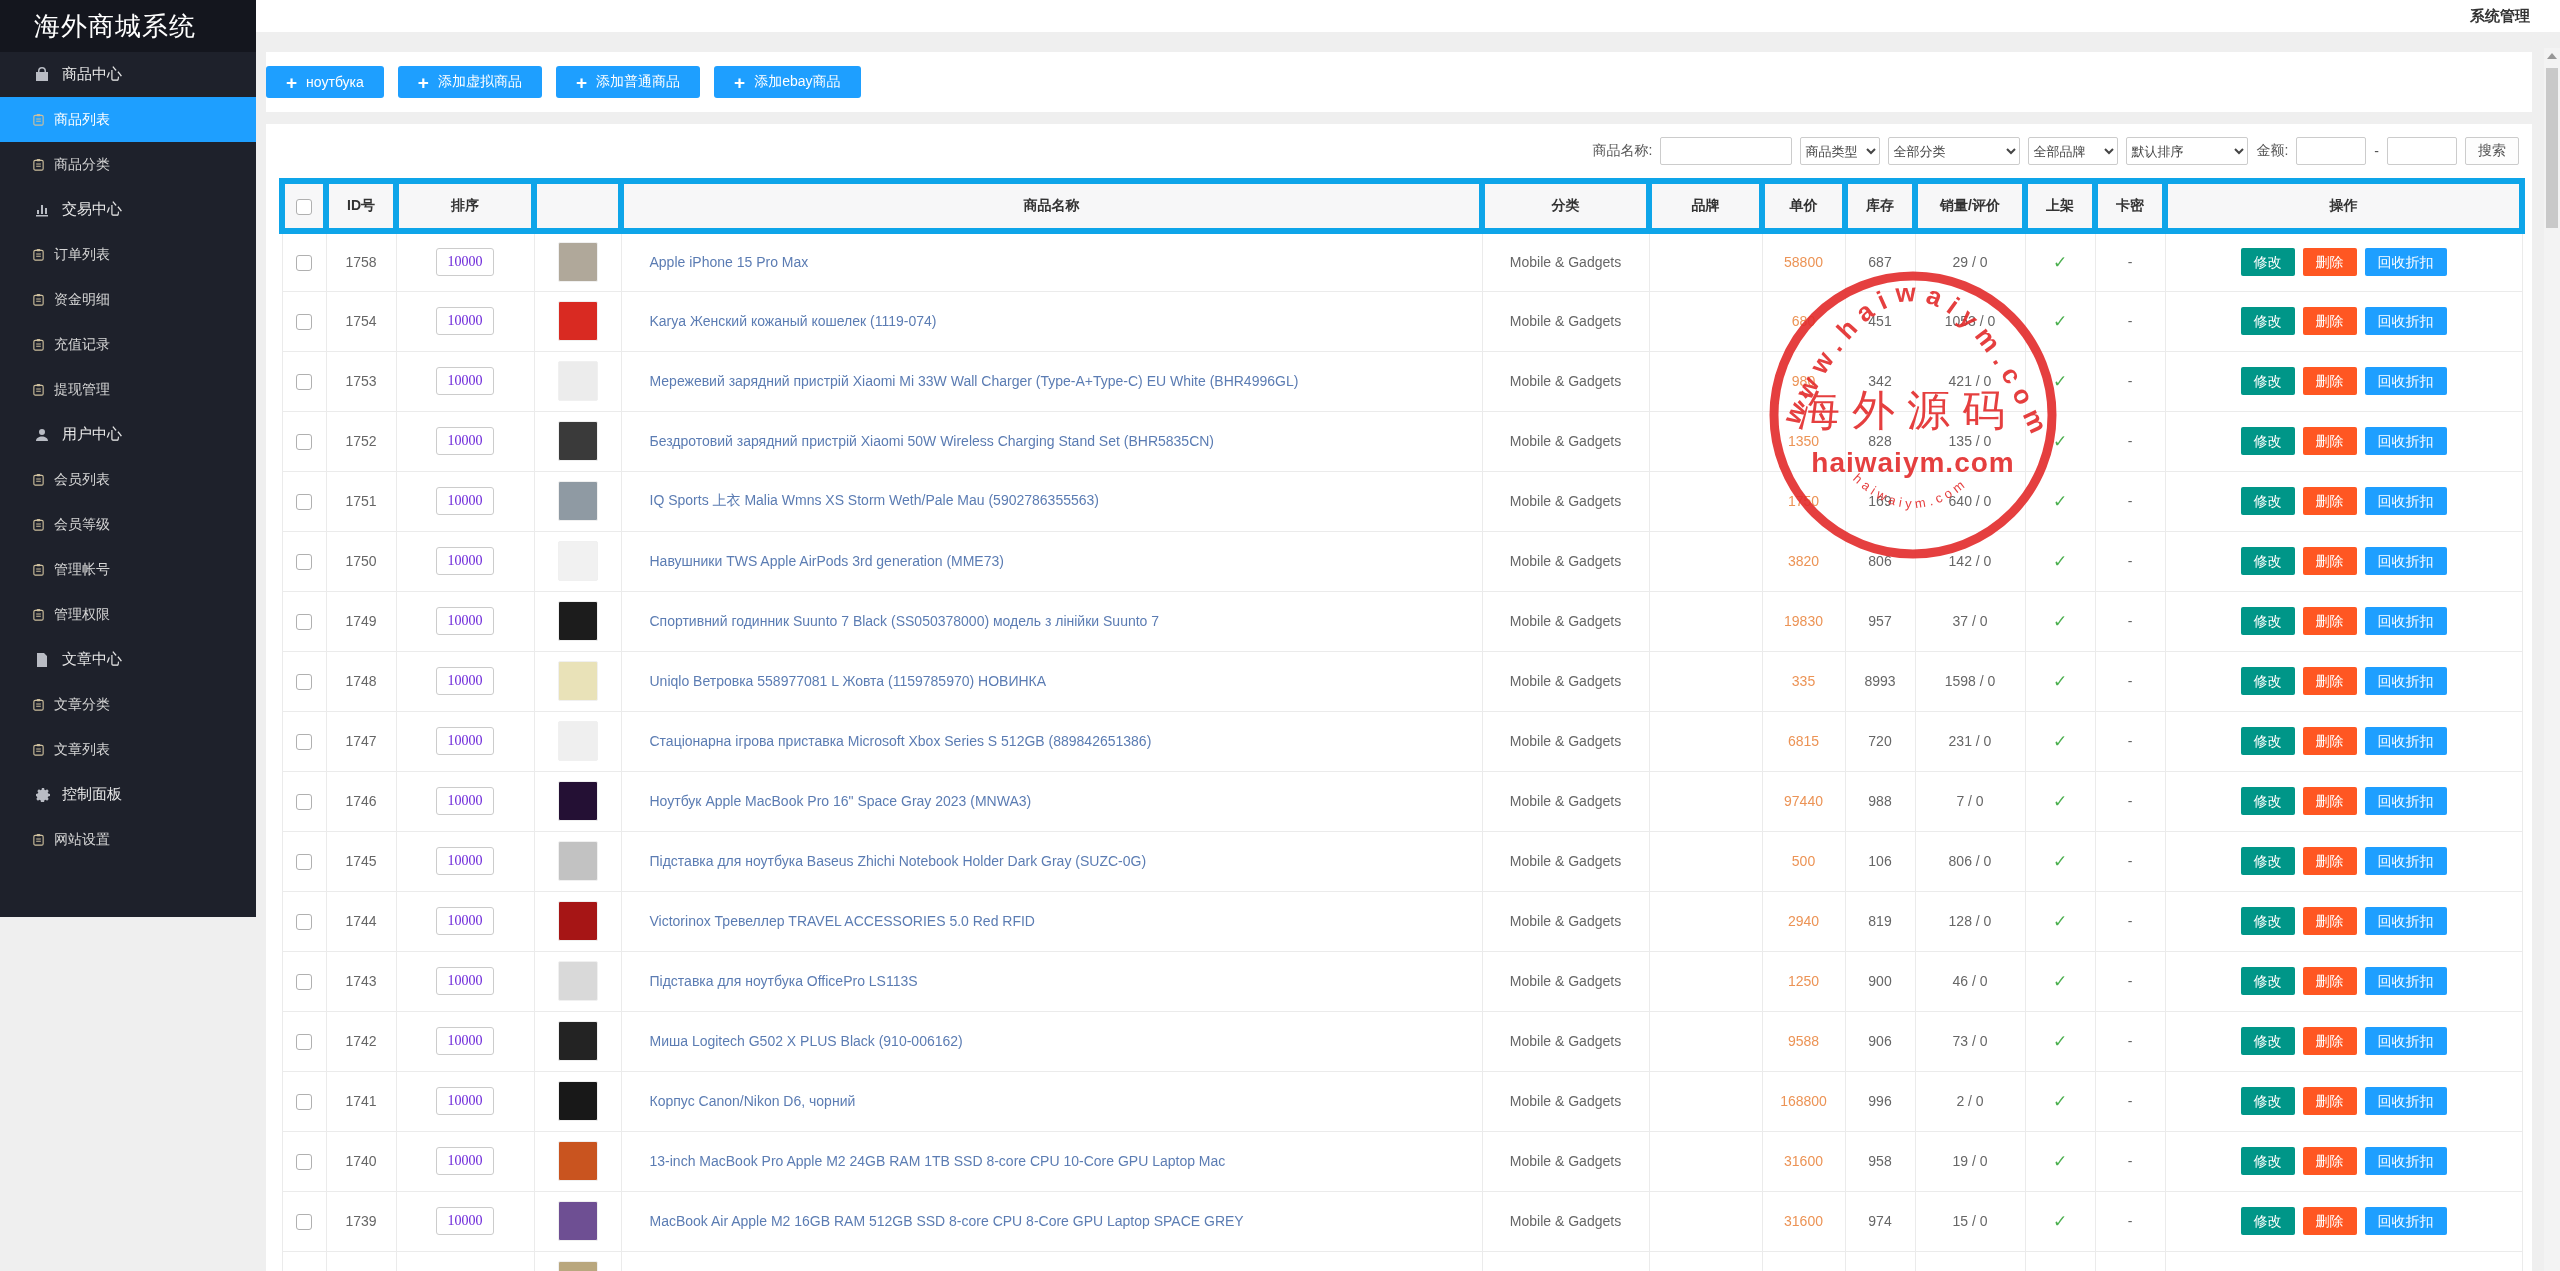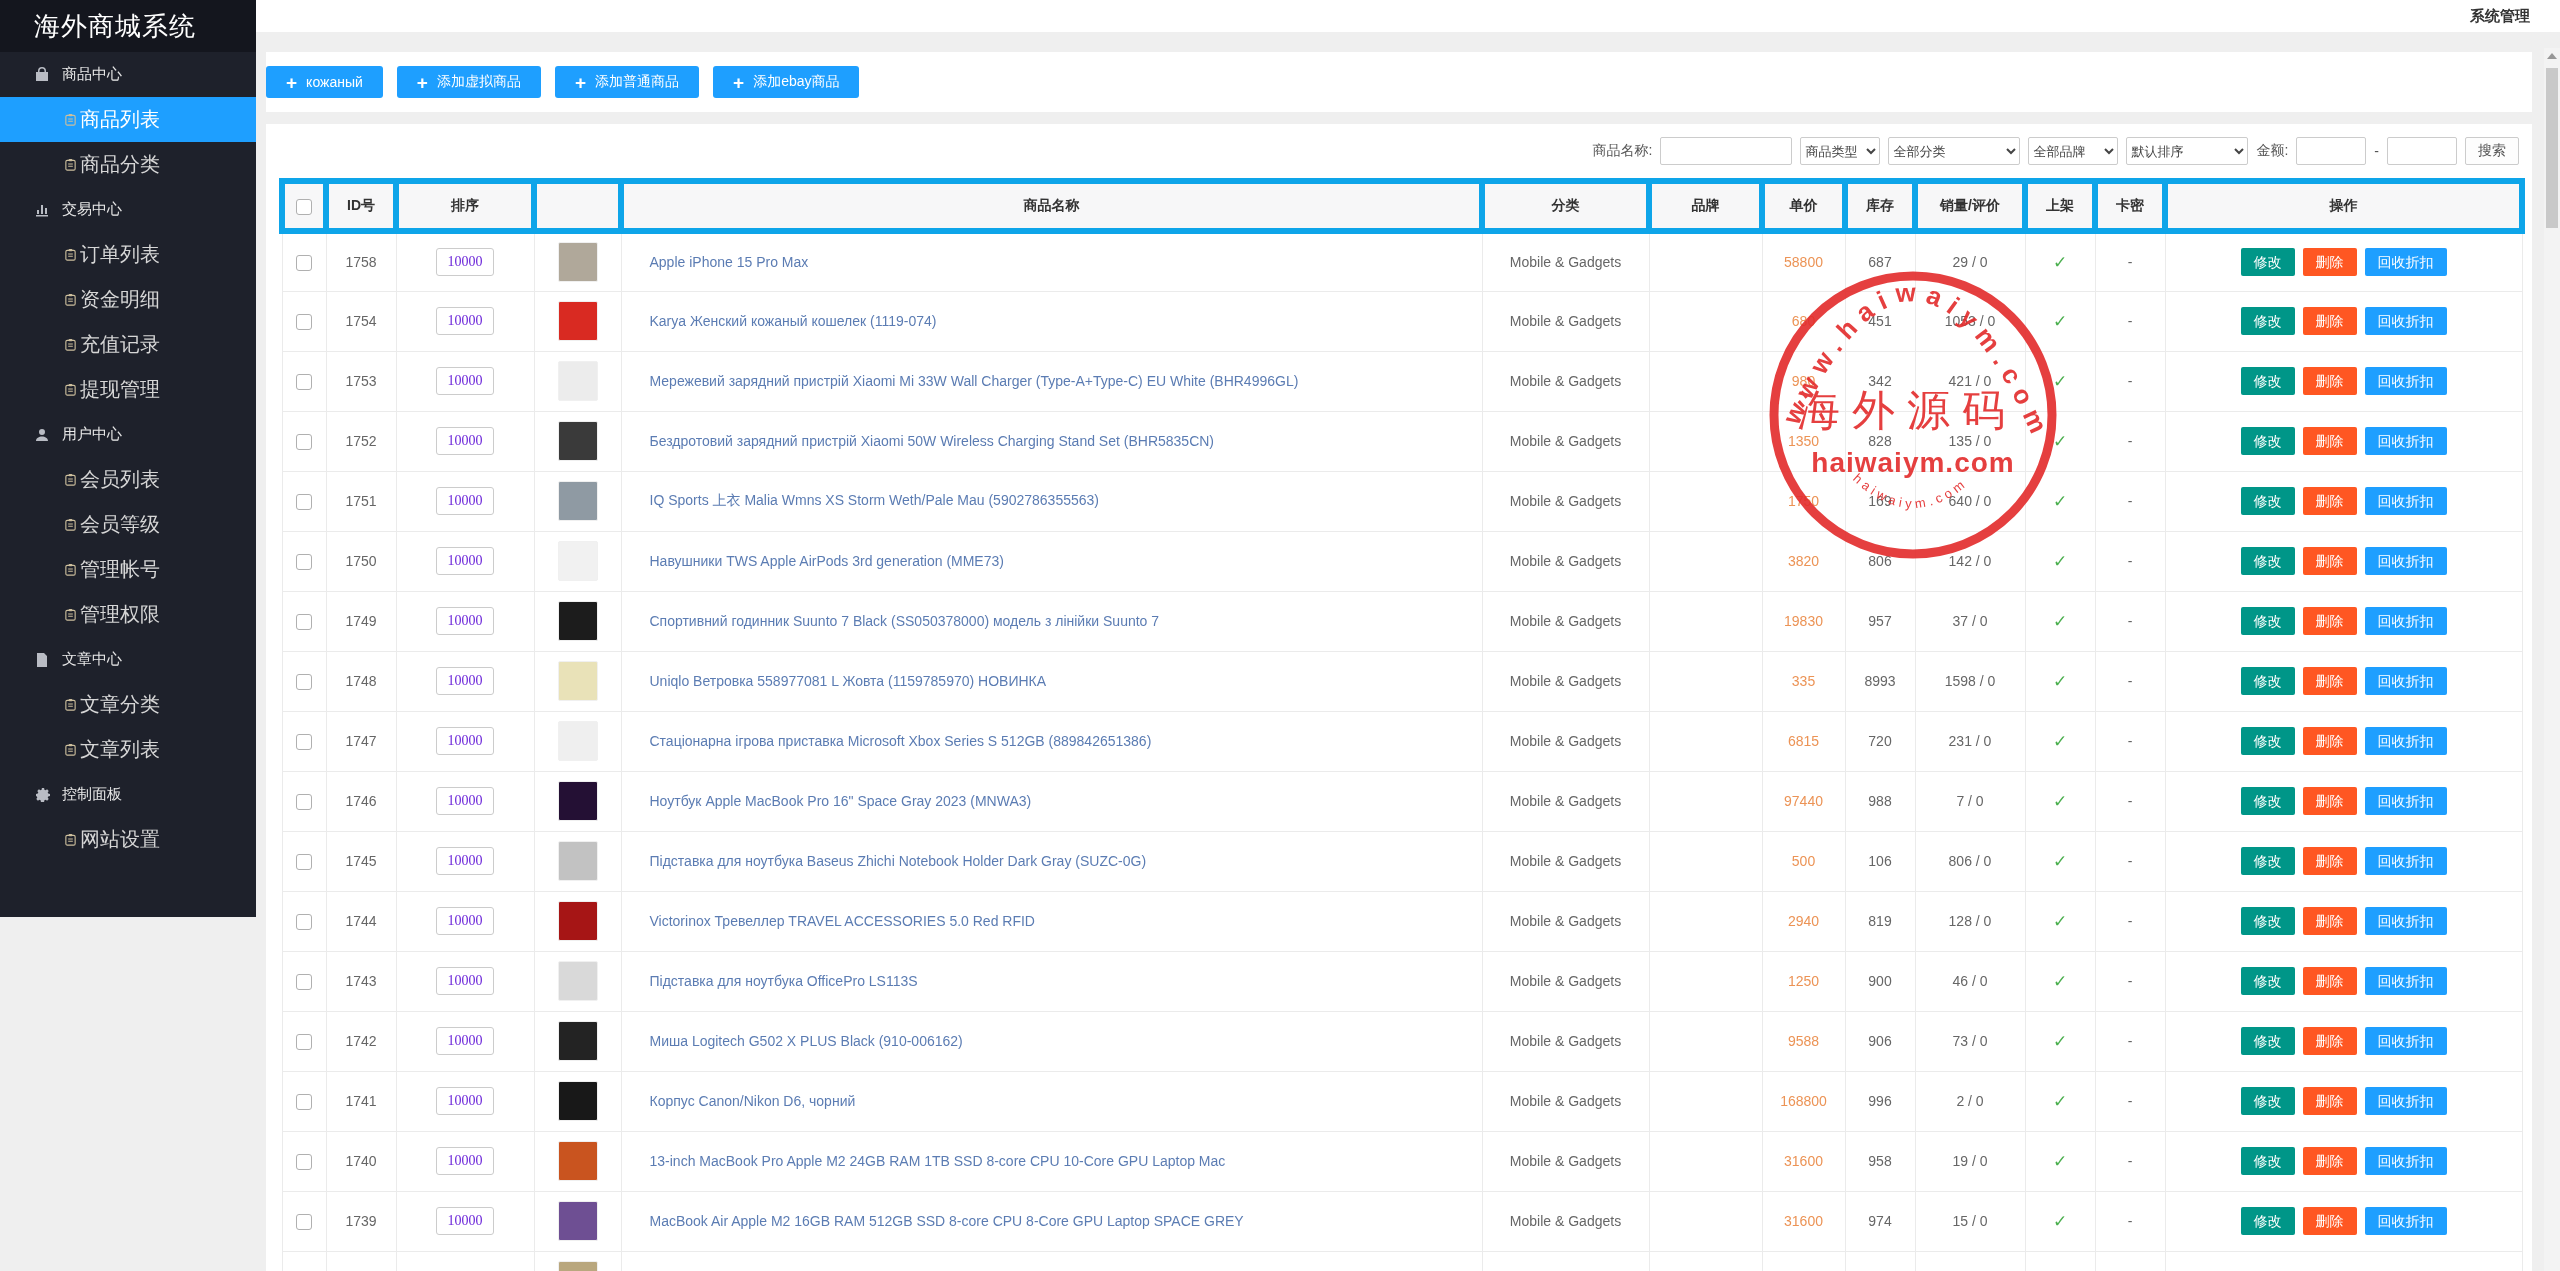--- a/index.html
+++ b/index.html
@@ -5,22 +5,22 @@
   * { margin:0; padding:0; box-sizing:border-box; }
   html,body { width:2560px; height:1271px; overflow:hidden; background:#efefef;
     font-family:"Liberation Sans","DejaVu Sans",sans-serif; }
 
   
   .sidebar { position:absolute; left:0; top:0; width:256px; height:917px; background:#1e212b; z-index:5; }
   .side-title { height:52px; line-height:52px; padding-left:34px; color:#ffffff;
     font-size:26px; letter-spacing:1px; background:#14161e; white-space:nowrap; }
   .side-sec { height:45px; display:flex; align-items:center; gap:12px; padding-left:34px;
     color:#e8e8e8; font-size:15px; cursor:pointer; }
-  .side-sub { height:45px; display:flex; align-items:center; gap:3px; padding-left:64px;
-    color:#d6d6d6; font-size:20px; cursor:pointer; }
+  .side-sub { height:45px; display:flex; align-items:center; gap:9px; padding-left:32px;
+    color:#d6d6d6; font-size:14px; cursor:pointer; }
   .side-sub.active { background:#1e9fff; color:#ffffff; }
   .side-sec svg, .side-sub svg { flex:none; }
 
   
   .topbar { position:absolute; left:256px; top:0; right:0; height:32px; background:#ffffff;
     display:flex; justify-content:flex-end; align-items:center; padding-right:30px; }
   .topbar-link { font-size:15px; color:#333; font-weight:bold; cursor:pointer; }
 
   
   .card { position:absolute; background:#ffffff; }
@@ -229,21 +229,21 @@
 </div>
 
 <div class="topbar">
   <span class="topbar-link">系统管理</span>
 </div>
 
 <div class="card card1">
   <div class="actions">
       <button class="btn-blue">
         <span class="plus">+</span>
-        <span>кожаный</span>
+        <span>ноутбука</span>
       </button>
       <button class="btn-blue">
         <span class="plus">+</span>
         <span>添加虚拟商品</span>
       </button>
       <button class="btn-blue">
         <span class="plus">+</span>
         <span>添加普通商品</span>
       </button>
       <button class="btn-blue">

